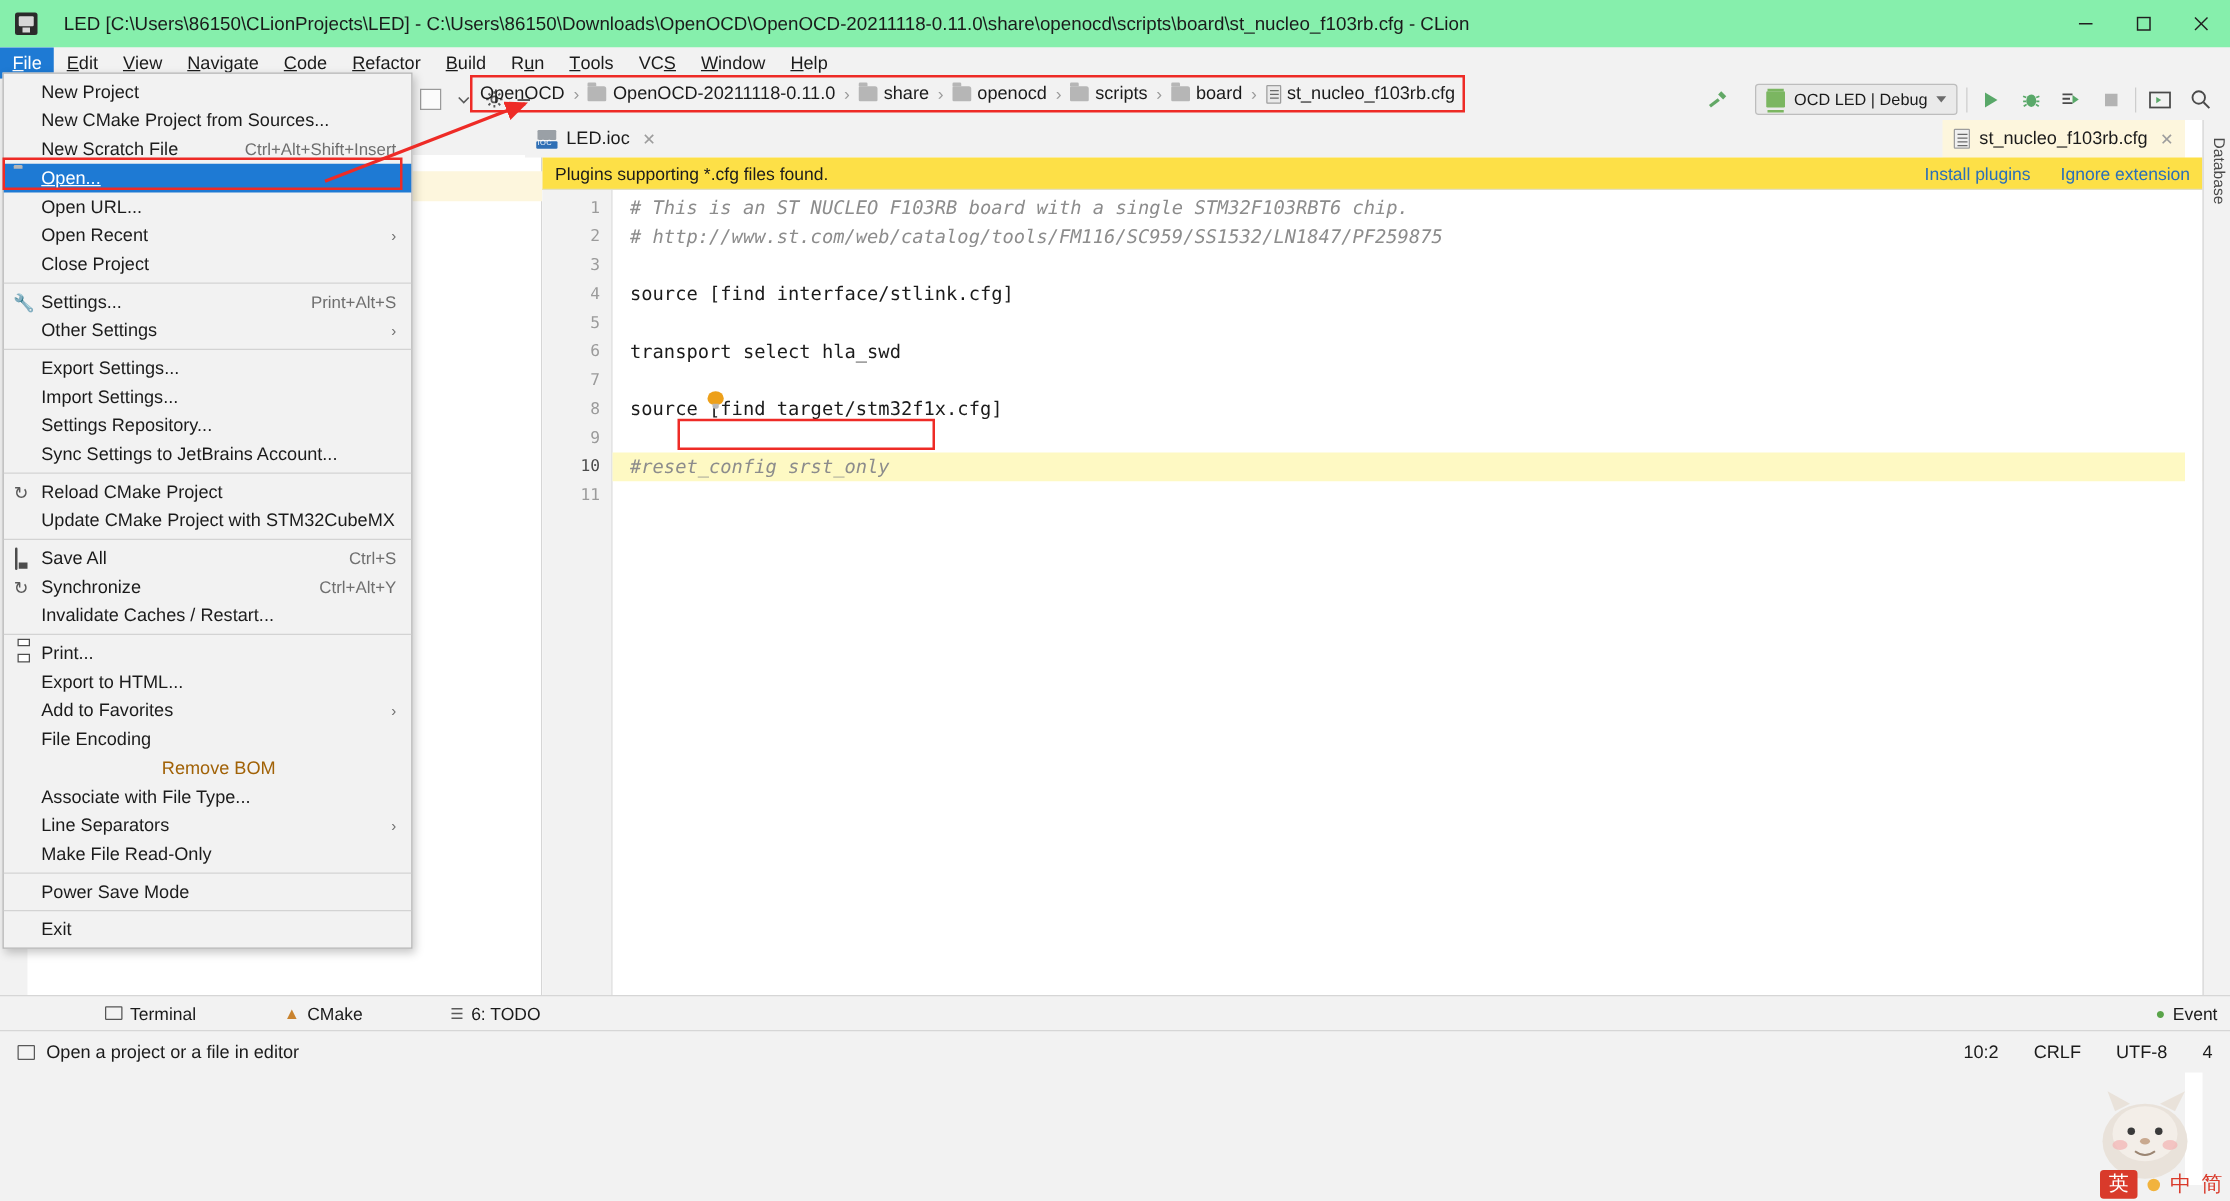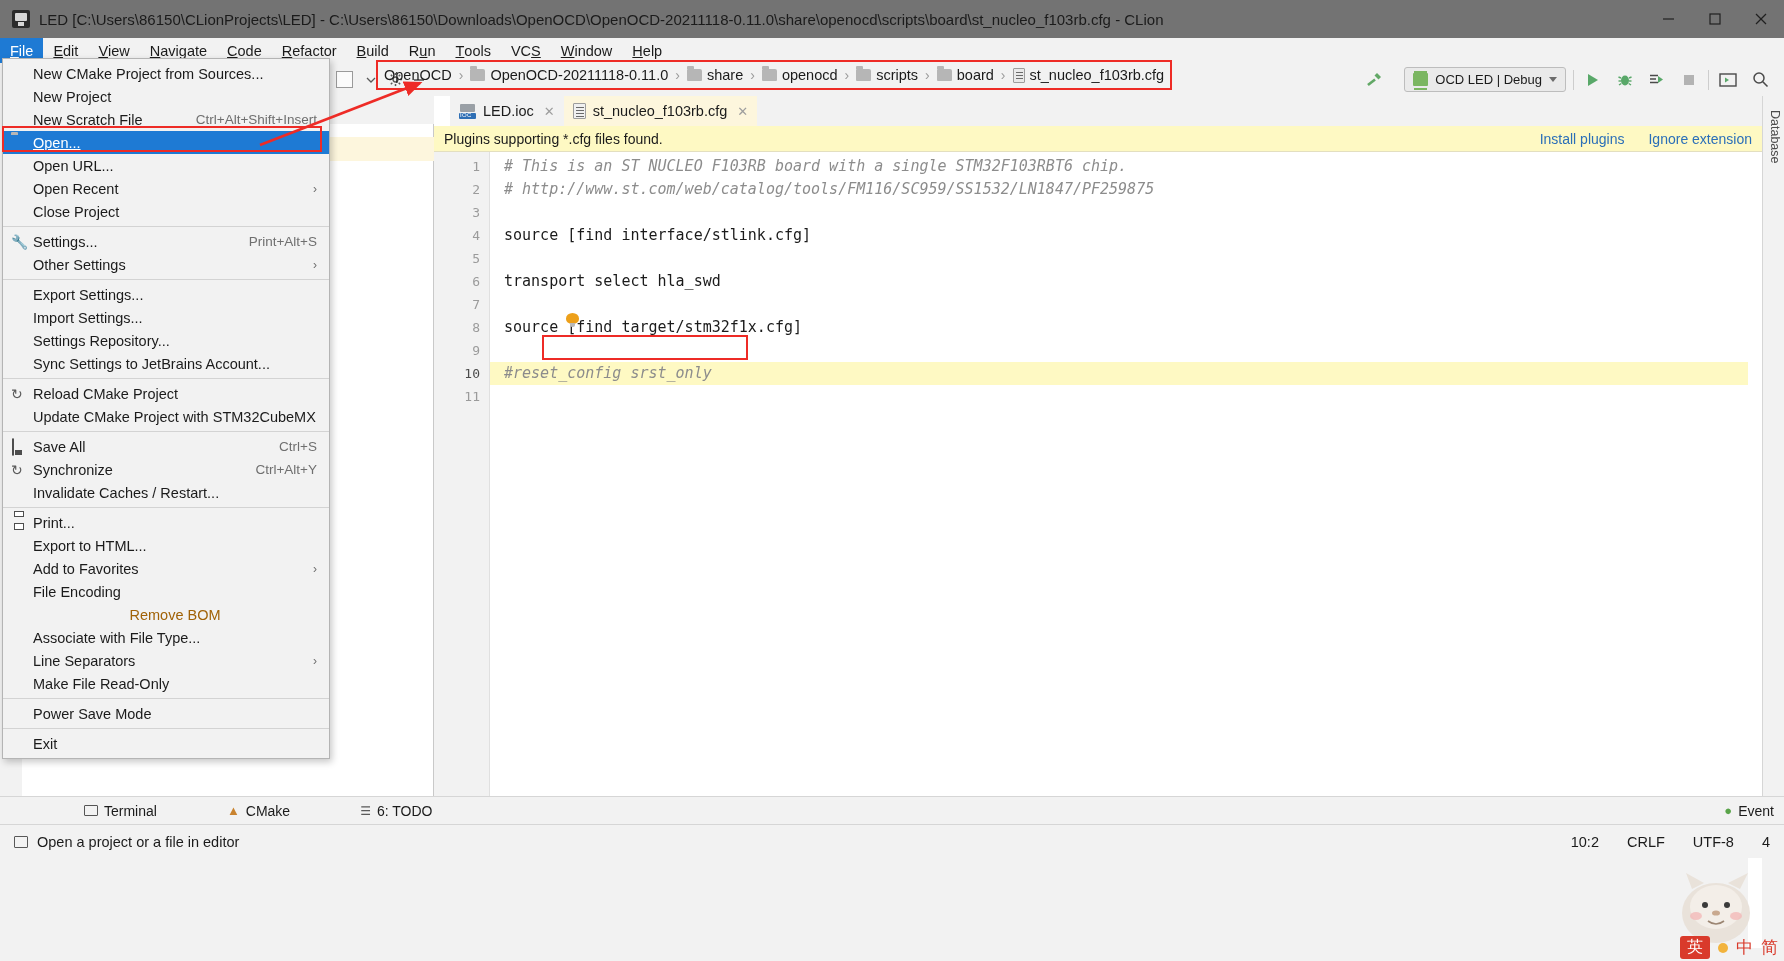--- a/index.html
+++ b/index.html
@@ -9,21 +9,21 @@
     font-size:15px;
     background:#f2f2f2;
     color:#1a1a1a;
     -webkit-font-smoothing:antialiased;
   }
   .app { position:relative; width:1784px; height:961px; background:#f2f2f2; }
 
   
   .titlebar {
     position:absolute; left:0; top:0; width:1784px; height:38px;
-    background:#737373; display:flex; align-items:center;
+    background:#86efac; display:flex; align-items:center;gap:12px;
   }
   .title-icon {
     width:18px; height:18px; margin-left:12px; margin-right:9px;
     background:#2b2b2b; border-radius:2px; position:relative; flex:none;
   }
   .title-icon::after{
     content:""; position:absolute; left:3px; top:3px; width:12px; height:8px;
     background:#d7d7d7; border-radius:1px;
   }
   .title-icon::before{
@@ -151,22 +151,22 @@
     position:absolute; left:330px; top:96px; width:104px; height:28px;
     background:#f2f2f2; display:flex; align-items:center; justify-content:flex-end; gap:8px;
     padding-right:8px;
   }
   .prow-hl { position:absolute; left:22px; top:137px; width:412px; height:24px; background:#fdf6dd; }
 
   
   .editor-area { position:absolute; left:434px; top:96px; width:1328px; height:700px; background:#ffffff; }
 
   .tabsrow {
-    position:absolute; left:450px; top:96px; width:1328px; height:30px;
-    background:#f2f2f2; display:flex; align-items:flex-end;
+    position:absolute; left:420px; top:96px; width:1328px; height:30px;
+    background:#f2f2f2; display:flex; align-items:flex-end;justify-content:space-between;
   }
   .etab {
     height:30px; display:flex; align-items:center; gap:7px; padding:0 9px;
     font-size:14.5px; color:#1b1b1b; white-space:nowrap;
   }
   .etab.active { background:#fdf6dd; }
   .etab .xmark { color:#9d9d9d; font-size:13px; margin-left:3px; }
   .ioc-ic {
     width:17px; height:15px; position:relative; flex:none;
   }
@@ -176,21 +176,21 @@
   .cfg-ic {
     width:13px;height:16px;background:#f0f0f0;border:1px solid #9d9d9d;border-radius:1px;position:relative;flex:none;
   }
   .cfg-ic::after{
     content:"";position:absolute;left:2px;top:3px;width:8px;height:1px;background:#6a6a6a;
     box-shadow:0 3px 0 #6a6a6a,0 6px 0 #6a6a6a,0 9px 0 #6a6a6a;
   }
 
   .notifbar {
     position:absolute; left:434px; top:126px; width:1328px; height:26px;
-    background:#fef9c3; border-bottom:1px solid #e3dfc0;
+    background:#fde047; border-bottom:1px solid #e3dfc0;
     display:flex; align-items:center; padding:0 10px; font-size:14px; color:#1b1b1b;
   }
   .notif-actions { margin-left:auto; display:flex; gap:24px; }
   .notif-link { color:#2b6fb8; font-size:14px; }
 
   .codewrap {
     position:absolute; left:434px; top:152px; width:1328px; height:644px;
     background:#ffffff; display:flex;
   }
   .gutter {
@@ -516,24 +516,24 @@
     <div class="marker-right"></div>
   </div>
   <div class="chk-ok">✓</div>
 
   <div class="rightstrip"></div>
   <div class="vtab-db">Database</div>
 
   <div class="filemenu">
 
     <div class="fm-item">
+      <span>New Project</span>
+    </div>
+    <div class="fm-item">
       <span>New CMake Project from Sources...</span>
-    </div>
-    <div class="fm-item">
-      <span>New Project</span>
     </div>
     <div class="fm-item">
       <span>New Scratch File</span>
       <span class="fm-shortcut">Ctrl+Alt+Shift+Insert</span>
     </div>
     <div class="fm-item sel">
       <span class="fm-ic"><span class="ic-folder"></span></span>
       <span style="text-decoration:underline">Open...</span>
     </div>
     <div class="fm-item">

